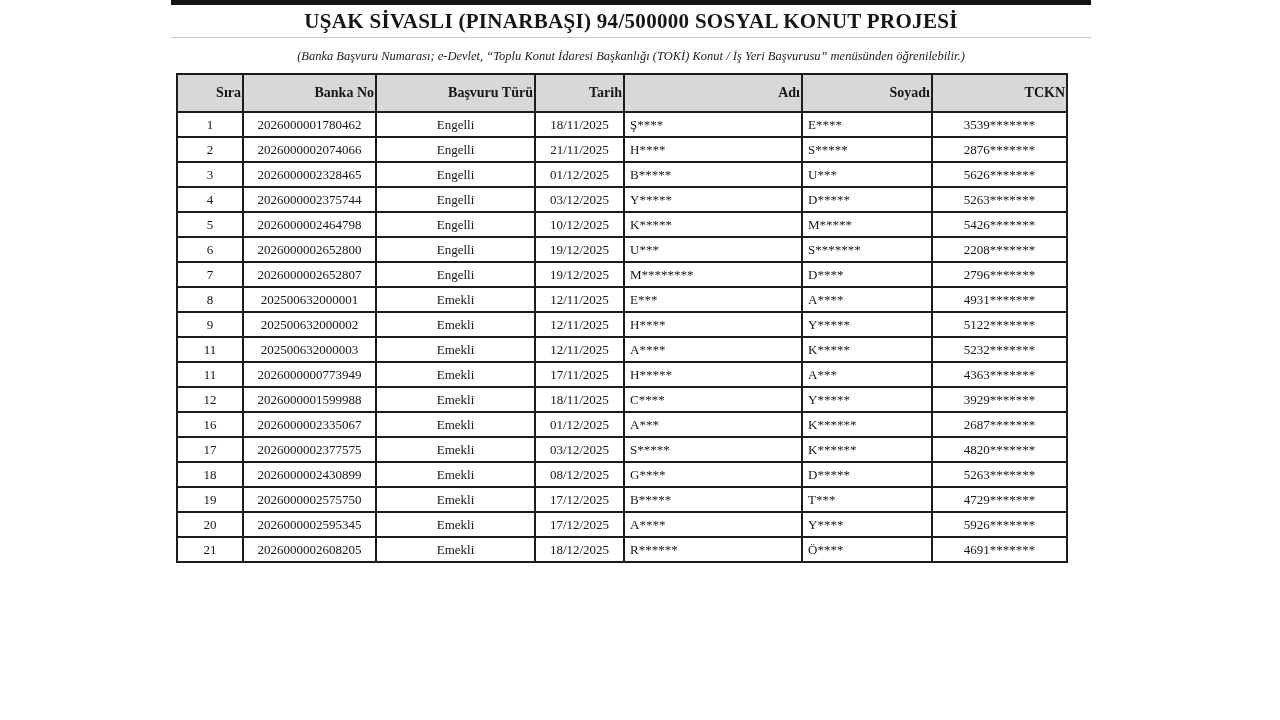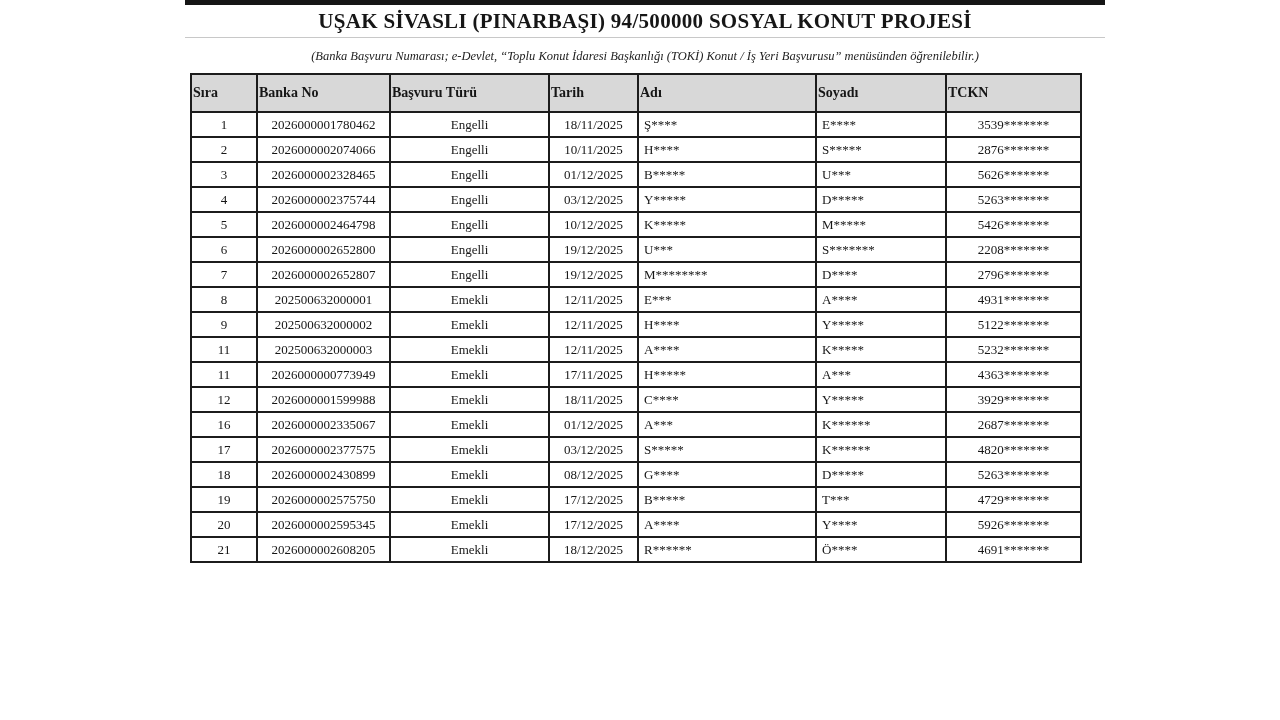--- a/index.html
+++ b/index.html
@@ -7,21 +7,21 @@
     padding: 0;
     background: #ffffff;
     width: 1280px;
     height: 720px;
     overflow: hidden;
     font-family: "Liberation Serif", serif;
     color: #161616;
   }
   .page {
     position: absolute;
-    left: 185px;
+    left: 171px;
     top: 0;
     width: 920px;
   }
   .top-rule {
     height: 5px;
     background: #151515;
     width: 920px;
   }
   .title {
     margin: 0;
@@ -54,21 +54,21 @@
   table.applicants td {
     border: 2px solid #1c1c1c;
     overflow: hidden;
     white-space: nowrap;
   }
   table.applicants th {
     background: #d8d8d8;
     height: 34px;
     font-size: 14px;
     font-weight: bold;
-    text-align: left;
+    text-align: right;
     margin-left: 29px;
   }
   table.applicants td {
     height: 23px;
     font-size: 13px;
     text-align: center;
     background: #ffffff;
     padding: 0 2px;
   }
   
@@ -123,21 +123,21 @@
           <td class="col-basvuru-turu">Engelli</td>
           <td class="col-tarih">18/11/2025</td>
           <td class="col-adi">Ş****</td>
           <td class="col-soyadi">E****</td>
           <td class="col-tckn">3539*******</td>
         </tr>
         <tr>
           <td class="col-sira">2</td>
           <td class="col-banka-no">2026000002074066</td>
           <td class="col-basvuru-turu">Engelli</td>
-          <td class="col-tarih">10/11/2025</td>
+          <td class="col-tarih">21/11/2025</td>
           <td class="col-adi">H****</td>
           <td class="col-soyadi">S*****</td>
           <td class="col-tckn">2876*******</td>
         </tr>
         <tr>
           <td class="col-sira">3</td>
           <td class="col-banka-no">2026000002328465</td>
           <td class="col-basvuru-turu">Engelli</td>
           <td class="col-tarih">01/12/2025</td>
           <td class="col-adi">B*****</td>

